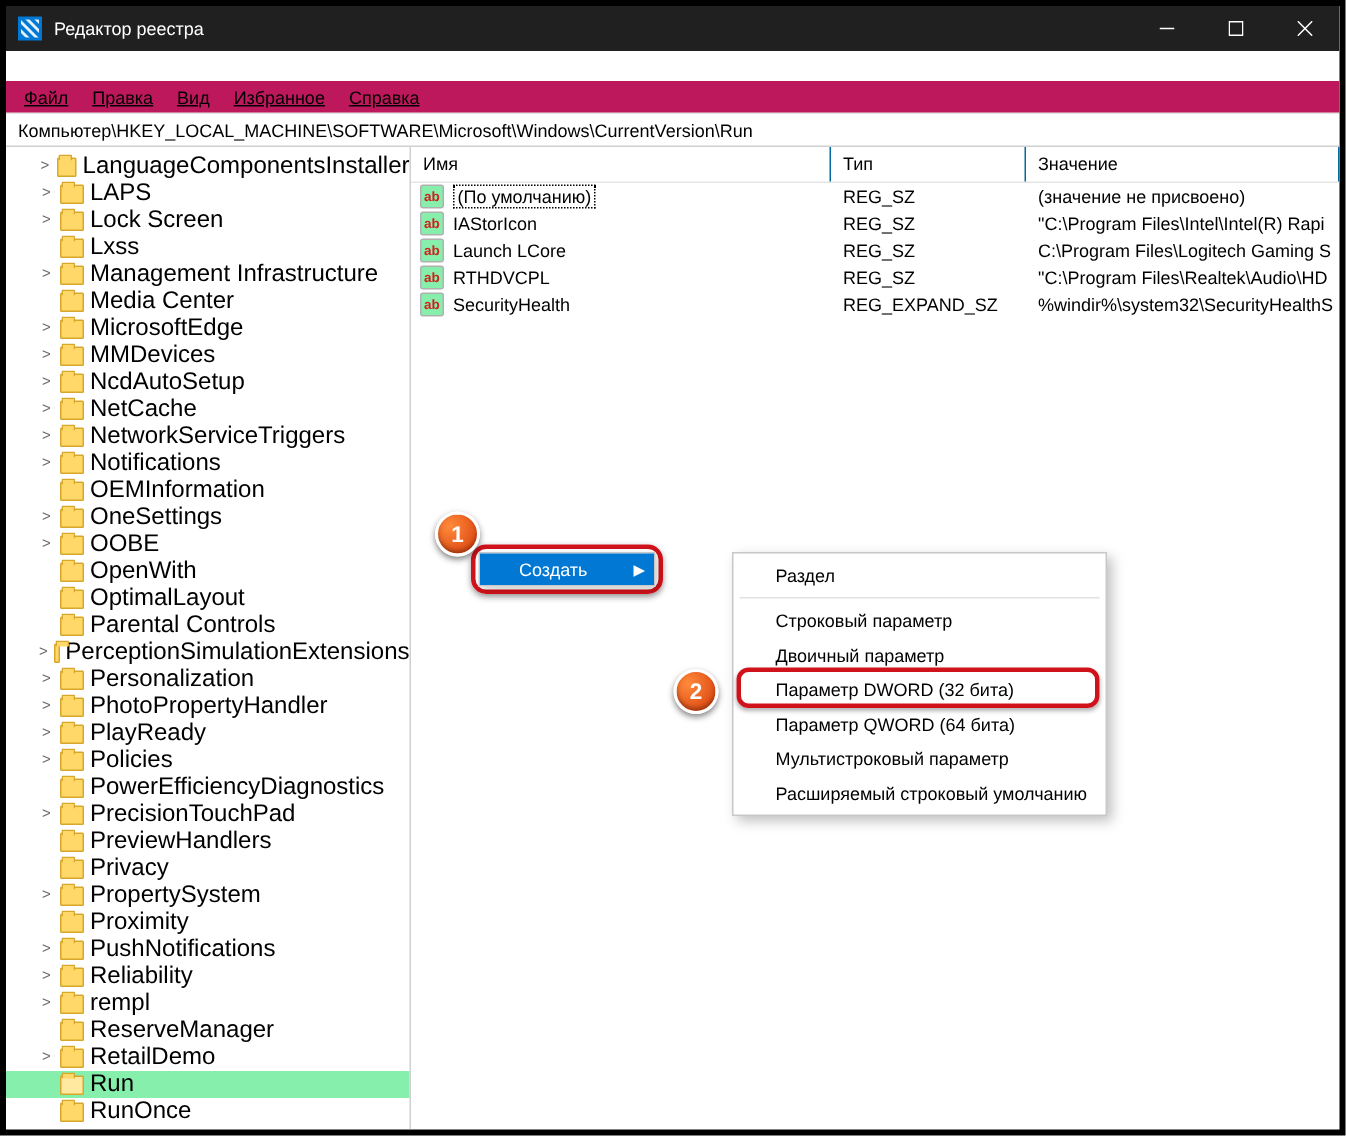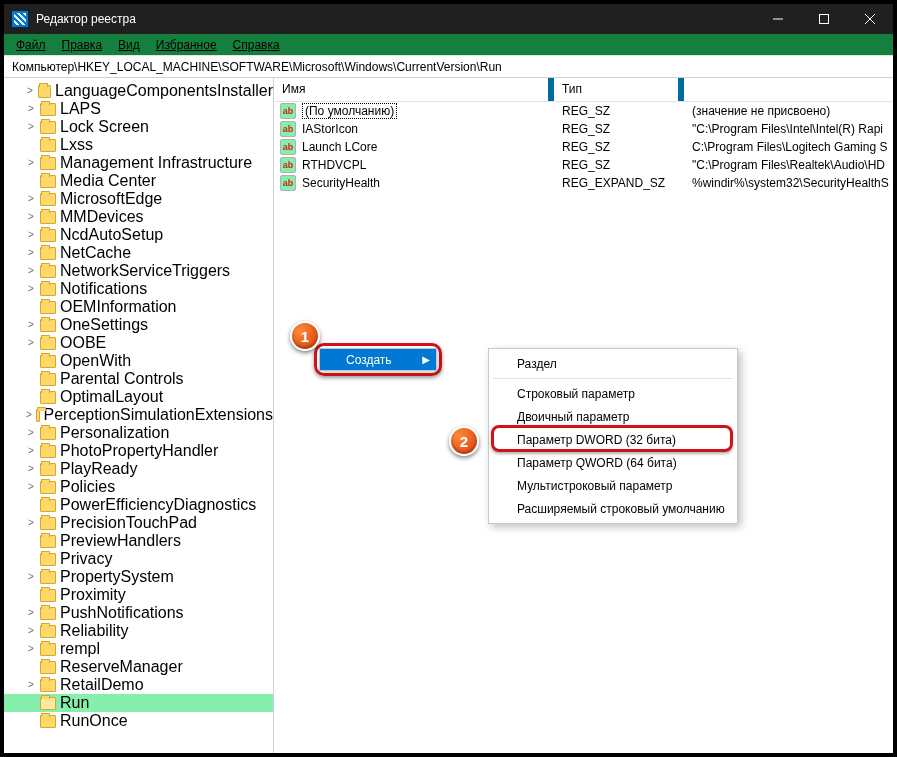--- a/index.html
+++ b/index.html
@@ -4,36 +4,36 @@
 <style>
 * { margin: 0; padding: 0; box-sizing: border-box; font-family: "Segoe UI", Tahoma, sans-serif; font-size: 12px; }
 body { background: #fff; width: 897px; height: 757px; overflow: hidden; border: 4px solid #000; display: flex; flex-direction: column; }
 .titlebar { background: #202020; color: #fff; height: 30px; display: flex; align-items: center; padding: 0 0 0 8px; }
 .titlebar .app-icon { width: 16px; height: 16px; margin-right: 8px; background: #0078d4; display: inline-block; position: relative; }
 .titlebar .app-icon::before { content:""; position:absolute; inset:2px; background: linear-gradient(45deg,#0078d4 25%,#fff 25%,#fff 50%,#0078d4 50%,#0078d4 75%,#fff 75%); background-size: 6px 6px; opacity:.9;}
 .titlebar .title { flex:1; font-size: 12px; }
 .winbtns { display:flex; height:100%; }
 .winbtn { width: 46px; display:flex; align-items:center; justify-content:center; color:#fff; }
 .winbtn svg { width:10px; height:10px; stroke:#fff; stroke-width:1; fill:none; }
-.menubar { background:#15803d; height: 22px; display:flex; align-items:center; padding: 0 6px; gap: 4px; border-bottom:1px solid #e5e5e5;}
+.menubar { background:#be185d; height: 22px; display:flex; align-items:center; padding: 0 6px; gap: 4px; border-bottom:1px solid #e5e5e5;margin-top:20px;}
 .menubar span { padding: 2px 6px; }
 .menubar span u { text-decoration: underline; }
 .addrbar { background:#fff; height: 22px; display:flex; align-items:center; padding: 0 8px; border-bottom:1px solid #d0d0d0; color:#000; font-size:12px; }
 .content { flex:1; display:flex; overflow:hidden; position:relative; }
 .tree { width: 270px; border-right:1px solid #d0d0d0; overflow-y:auto; padding: 4px 0 4px 0; }
 .tree-item { display:flex; align-items:center; height:18px; padding-left: 22px; gap:4px; white-space:nowrap; }
 .tree-item.sel { background:#86efac; }
 .chev { width:10px; height:10px; display:inline-flex; align-items:center; justify-content:center; color:#6b6b6b; font-size:10px; transform: translateY(-1px);}
 .folder { width:16px; height:13px; background:#ffd869; border:1px solid #d6a72a; border-radius:1px; position:relative; }
 .folder.open { background:#ffe8a0; }
 .folder::before { content:""; position:absolute; top:-3px; left:0; width:7px; height:3px; background:#ffd869; border:1px solid #d6a72a; border-bottom:none; border-radius:1px 1px 0 0;}
 .tree-label { font-size:16px; }
 .listpane { flex:1; display:flex; flex-direction:column; overflow:hidden; }
 .listhdr { display:flex; height:24px; border-bottom:1px solid #e5e5e5; }
-.listhdr .col { padding:4px 8px; border-right:6px solid #0369a1; font-size:12px; color:#000; }
+.listhdr .col { padding:4px 8px; border-right:1px solid #0369a1; font-size:12px; color:#000; }
 .c1 { width: 280px; } .c2 { width:130px; } .c3 { flex:1; }
 .rows { flex:1; position:relative; }
 .row { display:flex; height:18px; align-items:center; }
 .row .c1 { display:flex; align-items:center; gap:6px; padding-left:6px; }
 .row .c2, .row .c3 { padding-left:8px; }
 .val-icon { width:16px; height:16px; border:1px solid #b0b0b0; background:#86efac; display:flex; align-items:center; justify-content:center; font-size:9px; font-weight:bold; color:#d02020; border-radius:2px; }
 .row .name.dotted { border:1px dotted #000; padding:0 2px; }
 .ctxmenu1-wrap { position:absolute; left:310px; top:265px; }
 .badge { position:absolute; width:30px; height:30px; border-radius:50%; background: radial-gradient(circle at 30% 30%, #ff8a3a, #d63a0a); border:2px solid #fff; box-shadow:0 2px 4px rgba(0,0,0,.5), inset 0 -2px 3px rgba(0,0,0,.3); display:flex; align-items:center; justify-content:center; color:#fff; font-weight:bold; font-size:15px; z-index:30; }
 .badge1 { left:-24px; top:-22px; }
@@ -163,26 +163,26 @@
         <span class="tree-label">OOBE</span>
       </div>
       <div class="tree-item">
         <span class="chev" style="visibility: hidden;">&gt;</span>
         <span class="folder"></span>
         <span class="tree-label">OpenWith</span>
       </div>
       <div class="tree-item">
         <span class="chev" style="visibility: hidden;">&gt;</span>
         <span class="folder"></span>
+        <span class="tree-label">OptimalLayout</span>
+      </div>
+      <div class="tree-item">
+        <span class="chev" style="visibility: hidden;">&gt;</span>
+        <span class="folder"></span>
         <span class="tree-label">Parental Controls</span>
-      </div>
-      <div class="tree-item">
-        <span class="chev" style="visibility: hidden;">&gt;</span>
-        <span class="folder"></span>
-        <span class="tree-label">OptimalLayout</span>
       </div>
       <div class="tree-item">
         <span class="chev" style="visibility: visible;">&gt;</span>
         <span class="folder"></span>
         <span class="tree-label">PerceptionSimulationExtensions</span>
       </div>
       <div class="tree-item">
         <span class="chev" style="visibility: visible;">&gt;</span>
         <span class="folder"></span>
         <span class="tree-label">Personalization</span>
@@ -265,20 +265,21 @@
       <div class="tree-item">
         <span class="chev" style="visibility: hidden;">&gt;</span>
         <span class="folder"></span>
         <span class="tree-label">RunOnce</span>
       </div>
     </div>
   <div class="listpane">
     <div class="listhdr">
       <div class="col c1">Имя</div>
       <div class="col c2">Тип</div>
+      <div class="col c3">Значение</div>
     </div>
     <div class="rows" id="rows">
         <div class="row">
           <div class="c1">
             <span class="val-icon">ab</span>
             <span class="name dotted">(По умолчанию)</span>
           </div>
           <div class="c2">REG_SZ</div>
           <div class="c3">(значение не присвоено)</div>
         </div>

